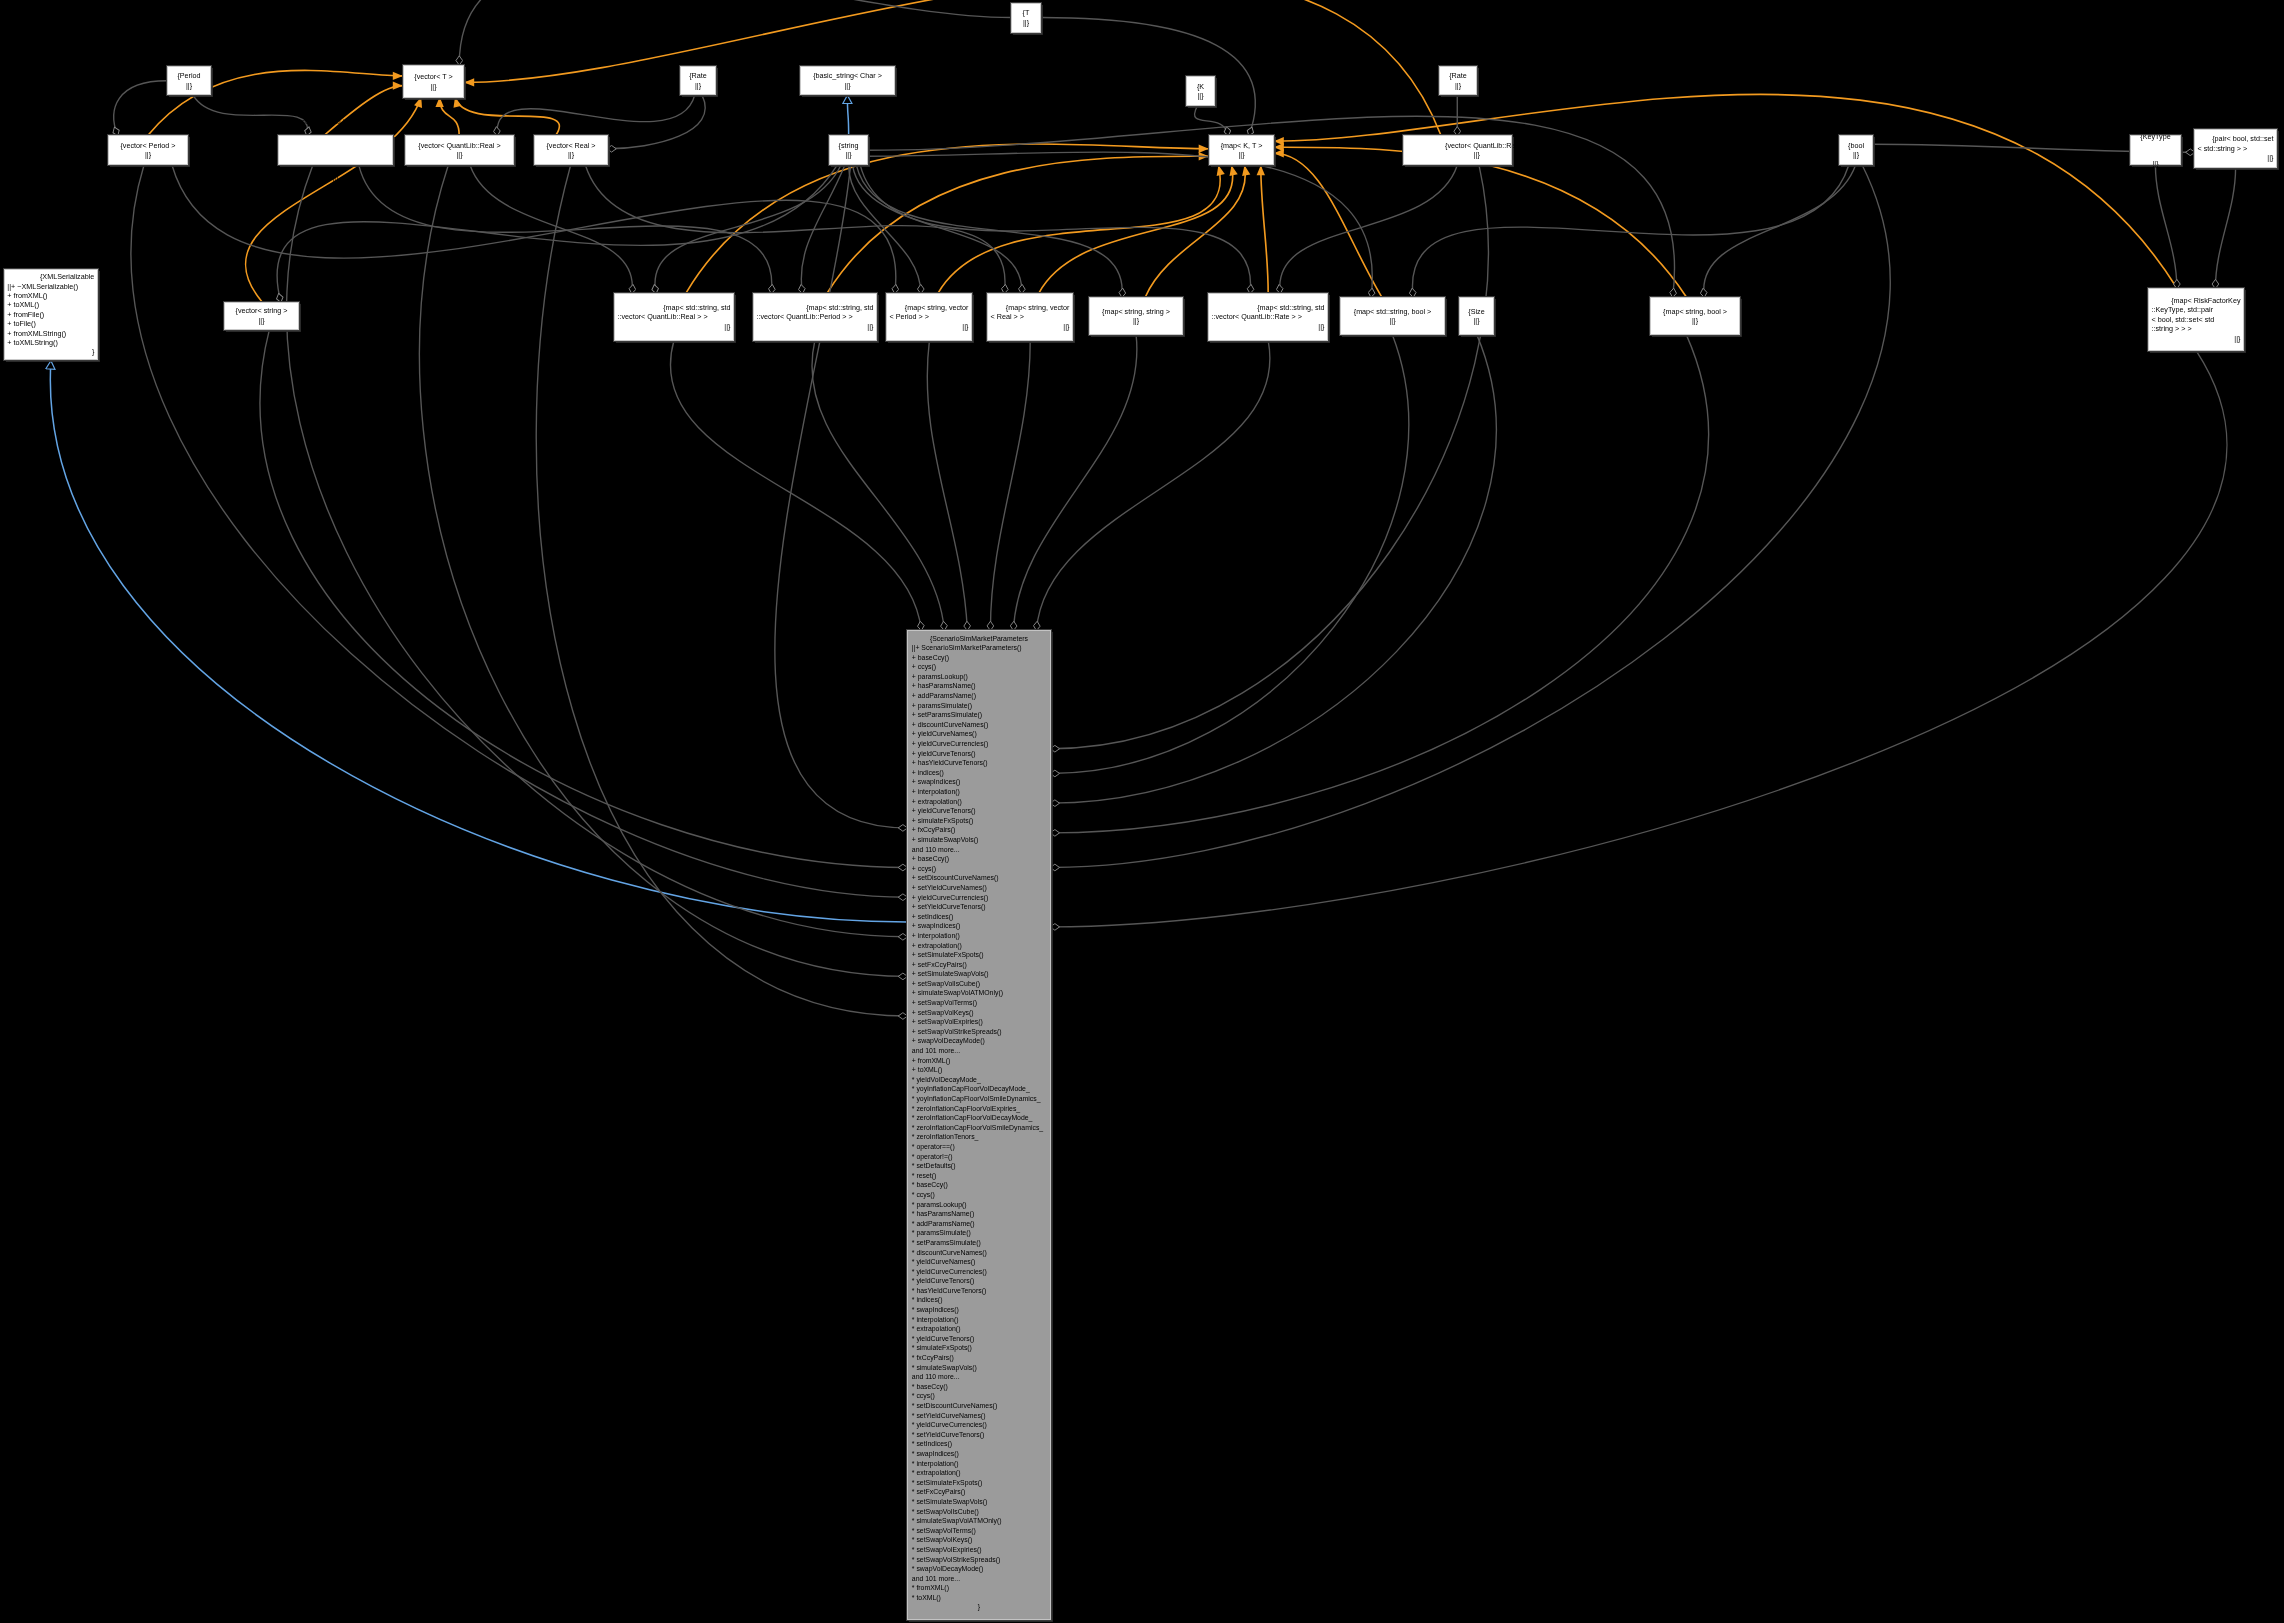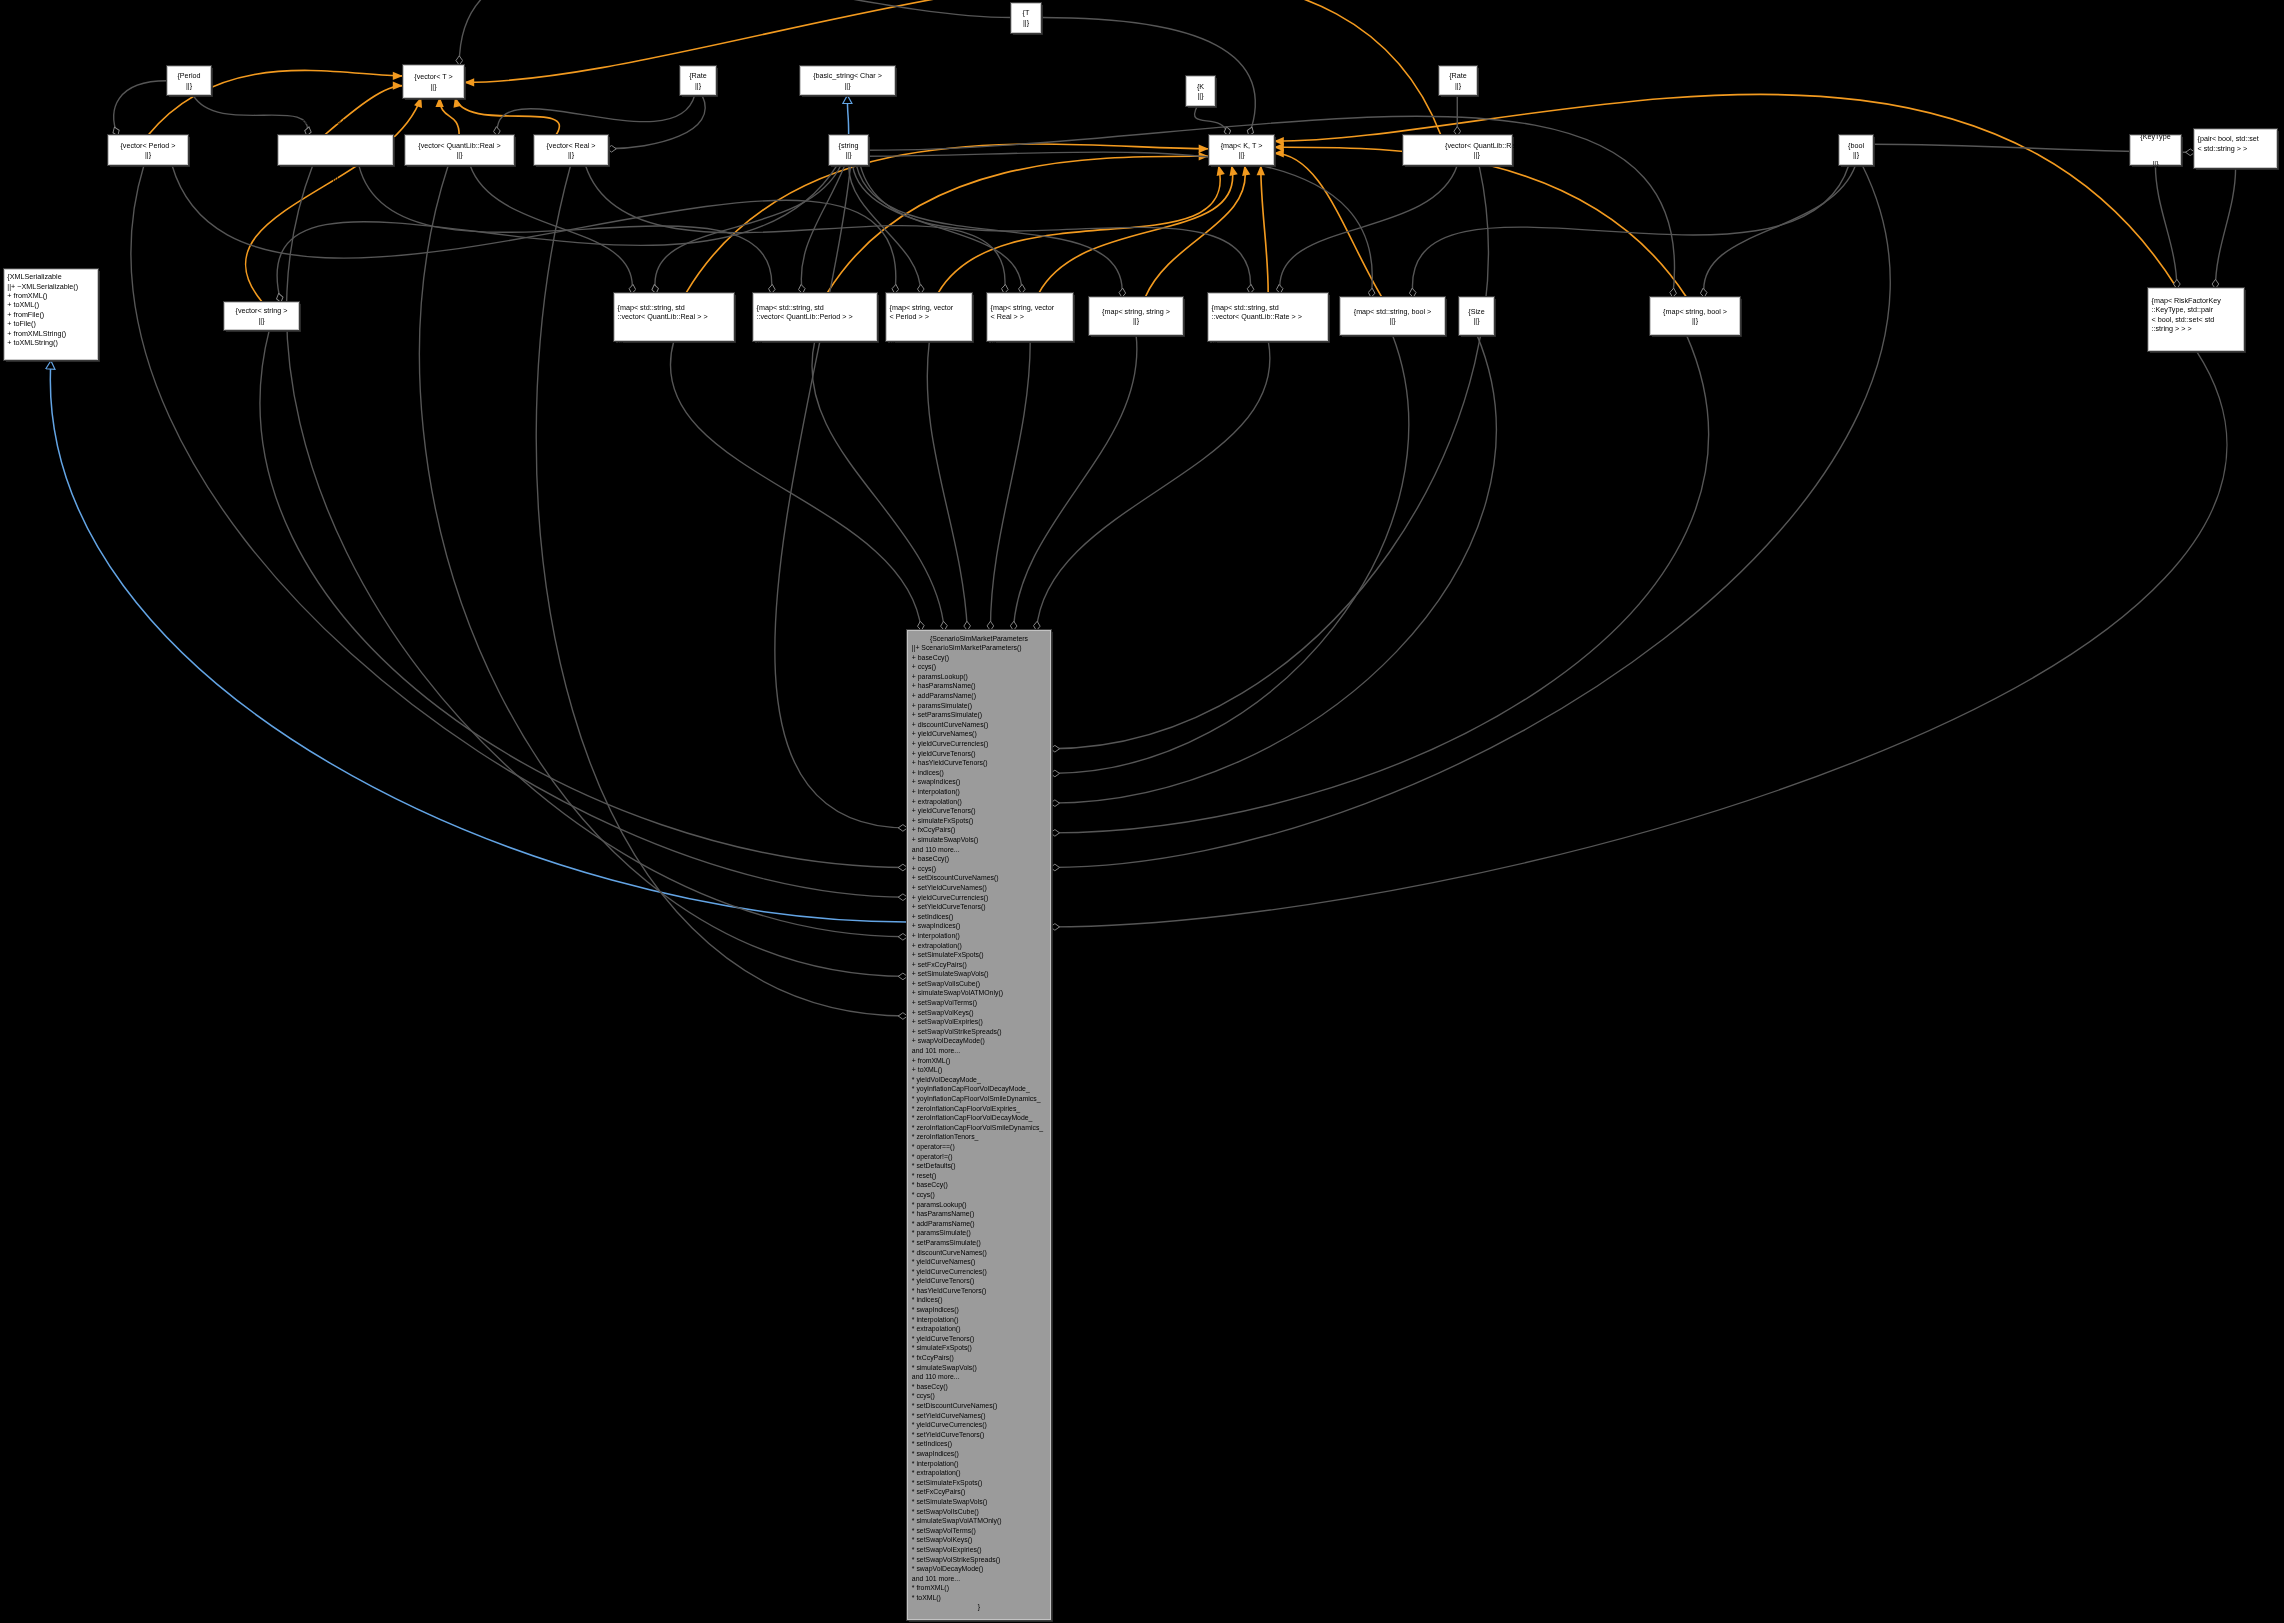--- a/index.html
+++ b/index.html
@@ -14,21 +14,21 @@
     position:absolute;background:#ffffff;color:#000000;
     border:1.3px solid #c9c9c9;outline:0.6px solid #3a3a3a;
     box-shadow:1.9px 1.9px 0 #2f2f2f;
     box-sizing:border-box;
     font-size:7.2px;line-height:9.4px;
     display:flex;flex-direction:column;justify-content:center;
     padding:1.9px 2.5px;pointer-events:auto;cursor:pointer;
   }
   .node .ln{text-align:center;white-space:nowrap;}
   .node.multiline .ln{text-align:left;}
-  .node.multiline .ln.ctr{text-align:left;margin-top:18px;}
+  .node.multiline .ln.ctr{text-align:right;}
   .node.central{
     background:#9b9b9b;border:1.3px solid #c4c4c4;
     font-size:6.9px;line-height:9.6px;
     justify-content:flex-start;padding:2.5px 3.8px;
   }
   .node.central .ln{text-align:left;white-space:normal;overflow-wrap:break-word;}
   .node.central .ln.ctr{text-align:center;}
   .edge{fill:none;}
   .edge-aggregate{stroke:#565656;stroke-width:2.2px;}
   .edge-template{stroke:#f29a1f;stroke-width:2.6px;}

